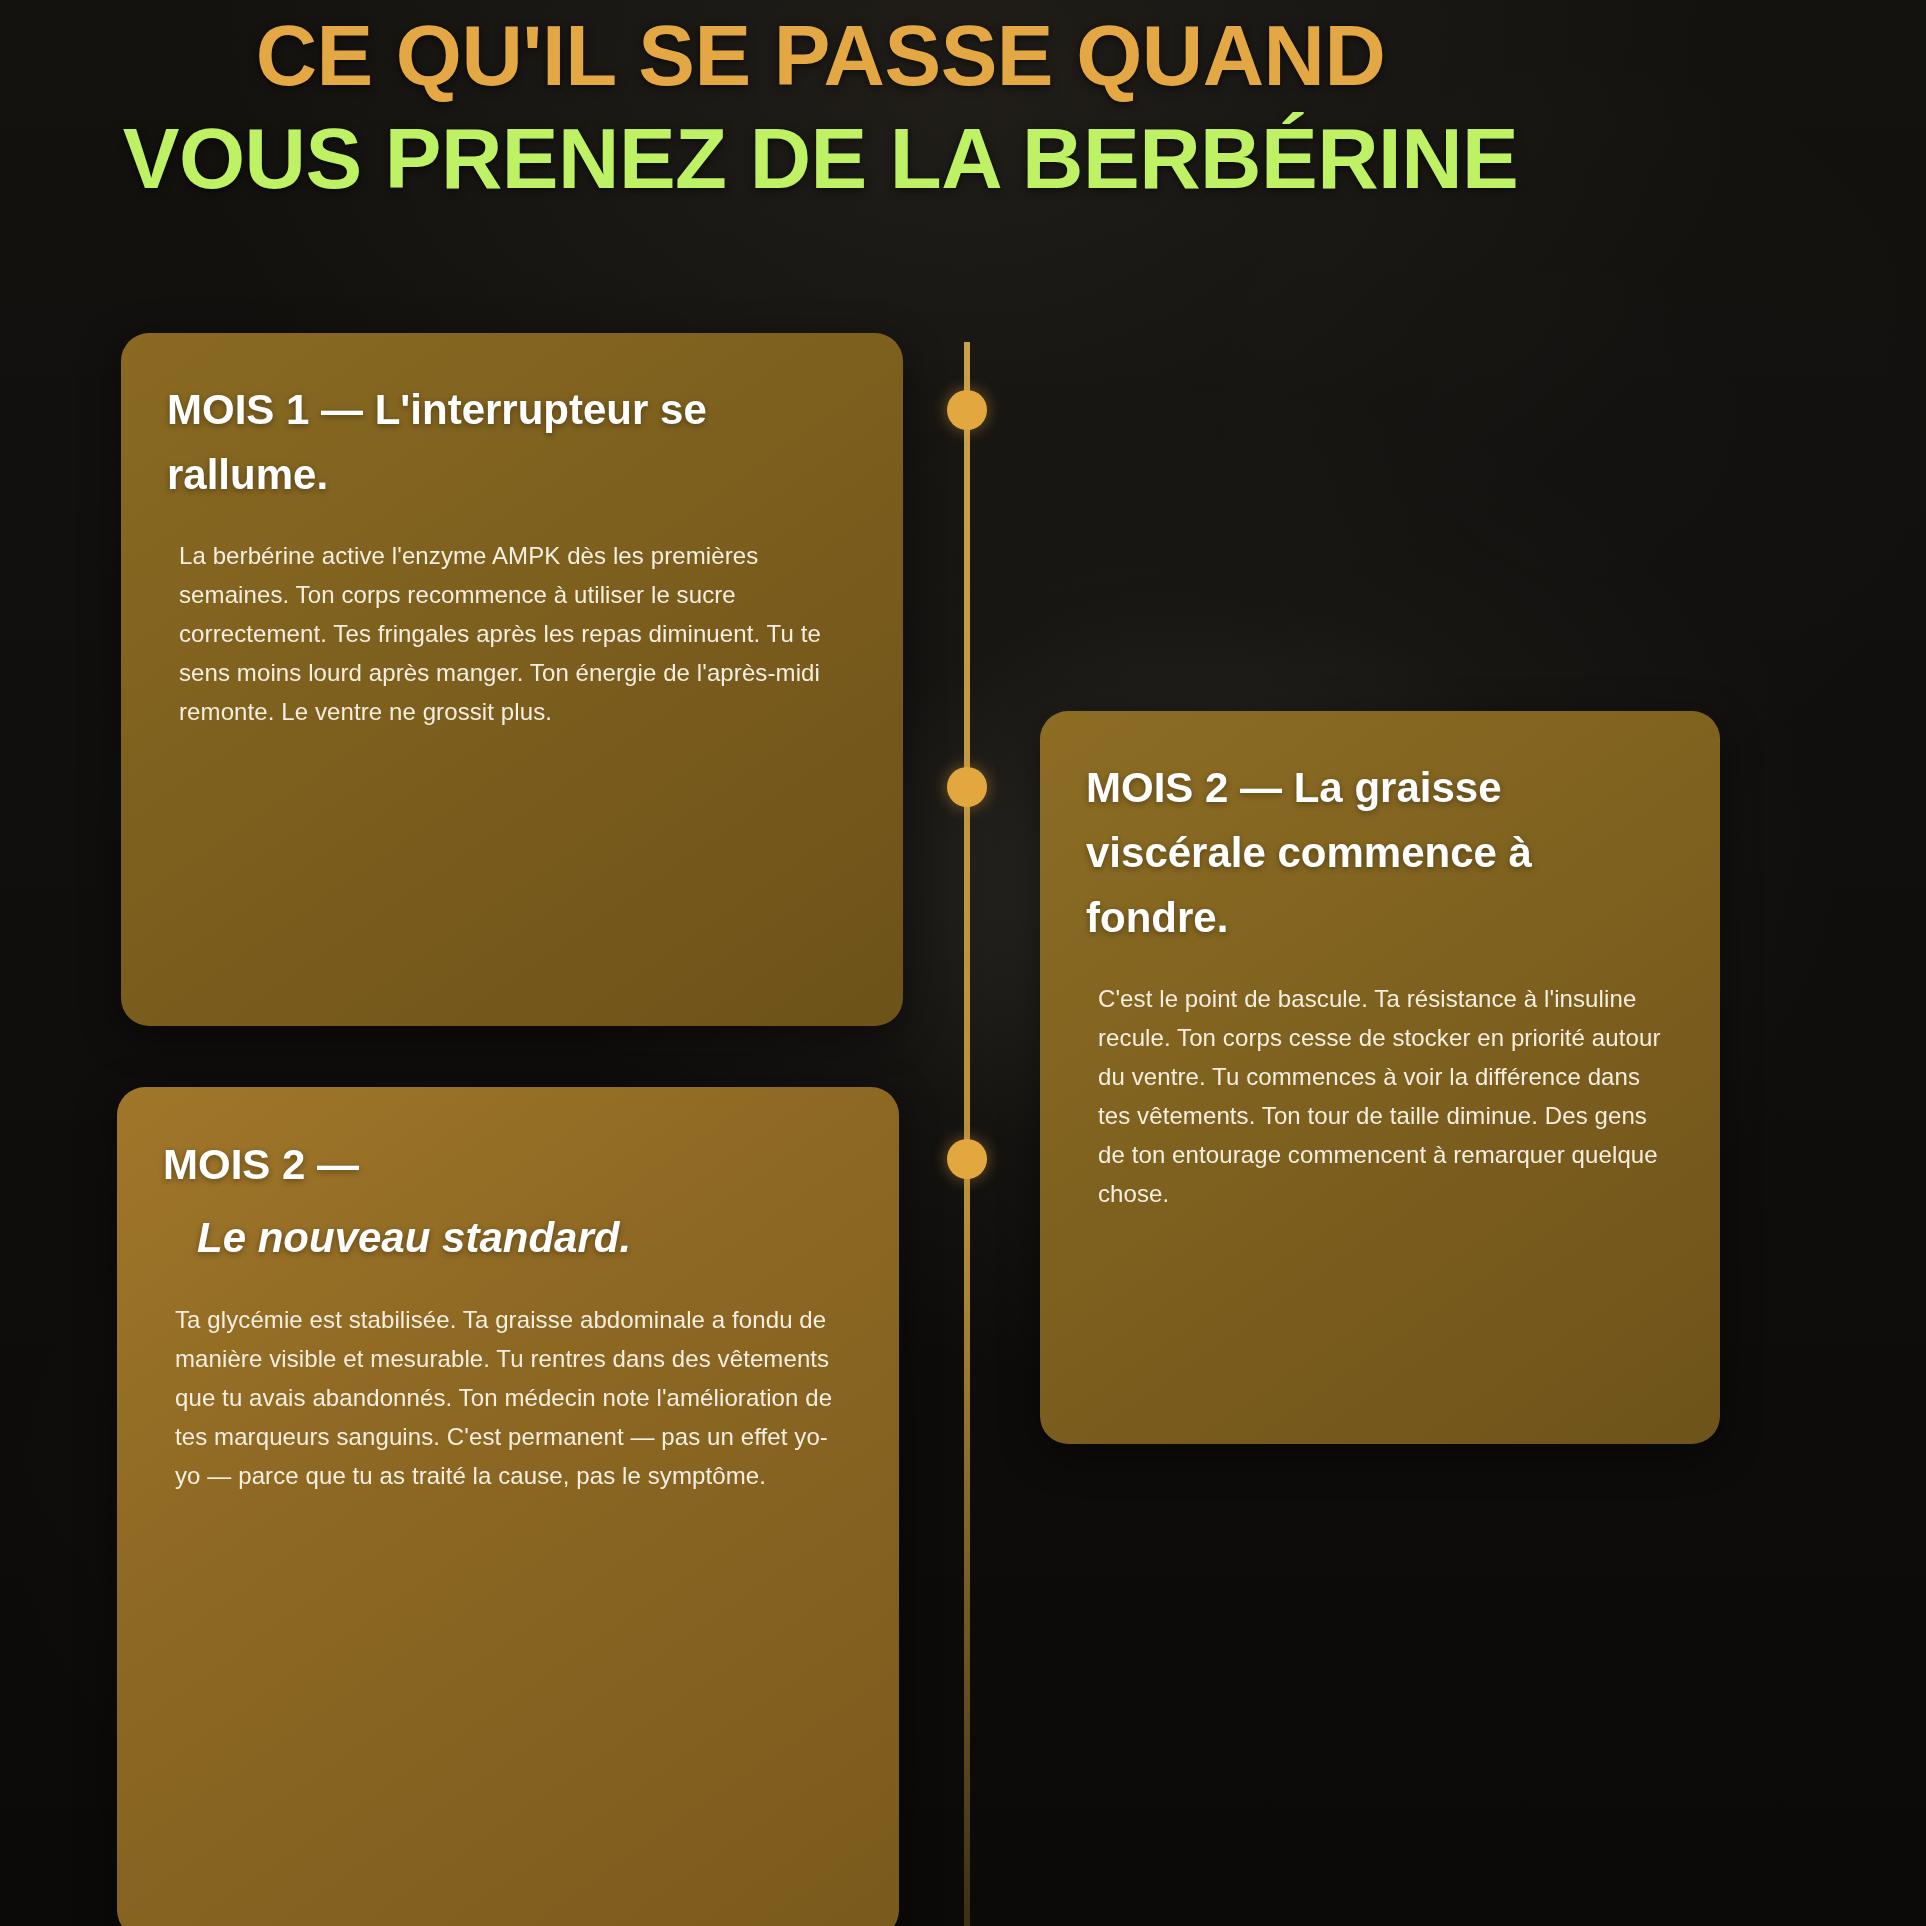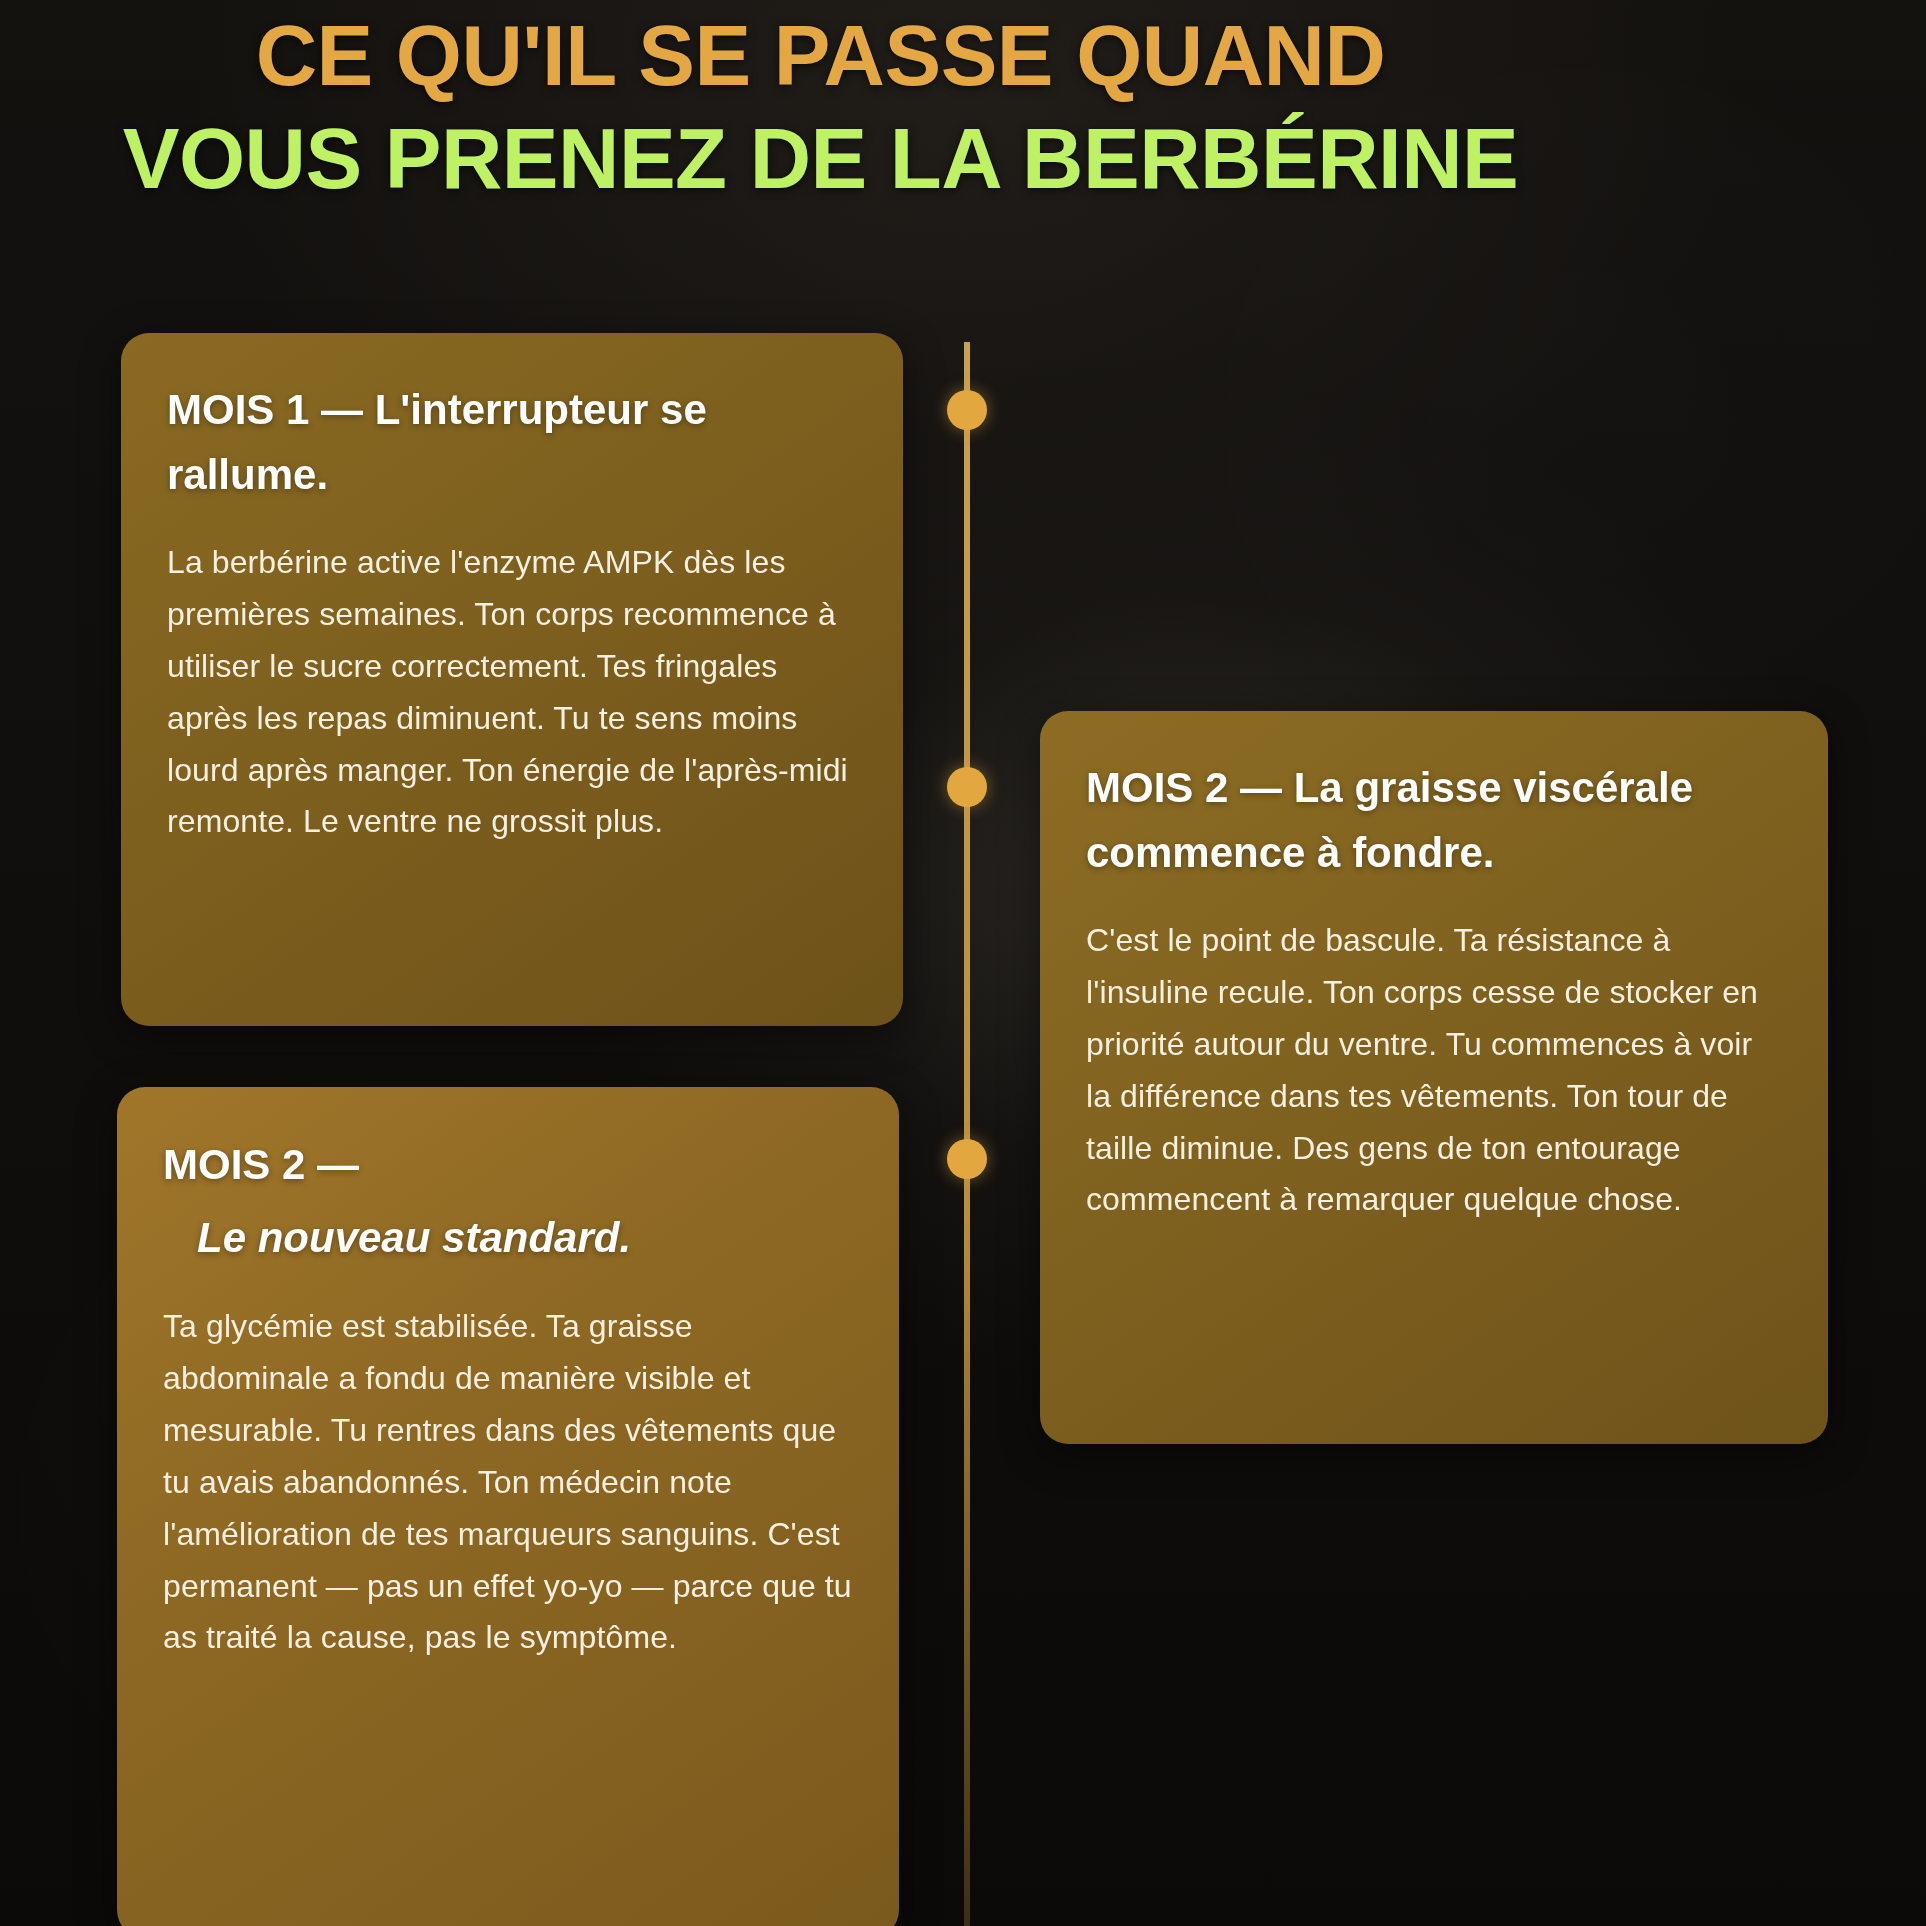--- a/index.html
+++ b/index.html
@@ -97,21 +97,21 @@
   .card-1 {
     left: 121px;
     top: 333px;
     width: 782px;
     height: 693px;
     background: linear-gradient(145deg, #8a6a22 0%, #7d5f1e 45%, #6d5219 100%);
   }
   .card-2 {
     left: 1040px;
     top: 711px;
-    width: 788px;
+    width: 680px;
     height: 733px;
     background: linear-gradient(145deg, #8d6d24 0%, #7f611f 45%, #6e531a 100%);
   }
   .card-3 {
     left: 117px;
     top: 1087px;
     width: 782px;
     height: 851px;
     background: linear-gradient(145deg, #a0762a 0%, #8d6823 40%, #7a5a1d 100%);
   }
@@ -131,23 +131,23 @@
     line-height: 1.6;
   }
   .card-3 .heading-second {
     display: block;
     margin-left: 34px;
     margin-top: 6px;
     font-style: italic;
   }
   .card-body {
     color: #f6efe0;
-    font-size: 32px;
+    font-size: 24px;
     line-height: 1.62;
-    margin: 0;
+    margin: 12px;
     letter-spacing: 0.1px;
   }
 </style>
 </head>
 <body>
 
 <div class="bg"></div>
 <div class="bg-noise"></div>
 
 <div class="header">

